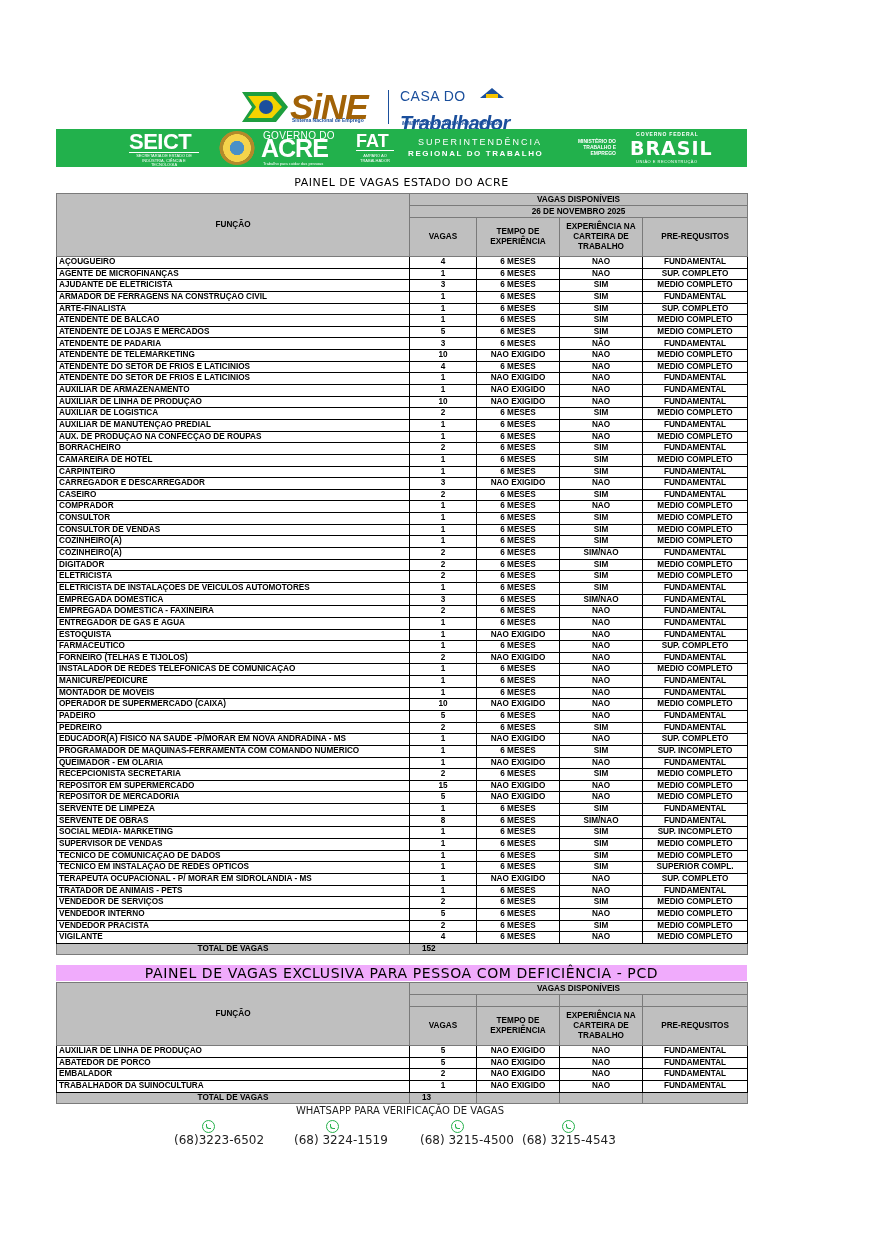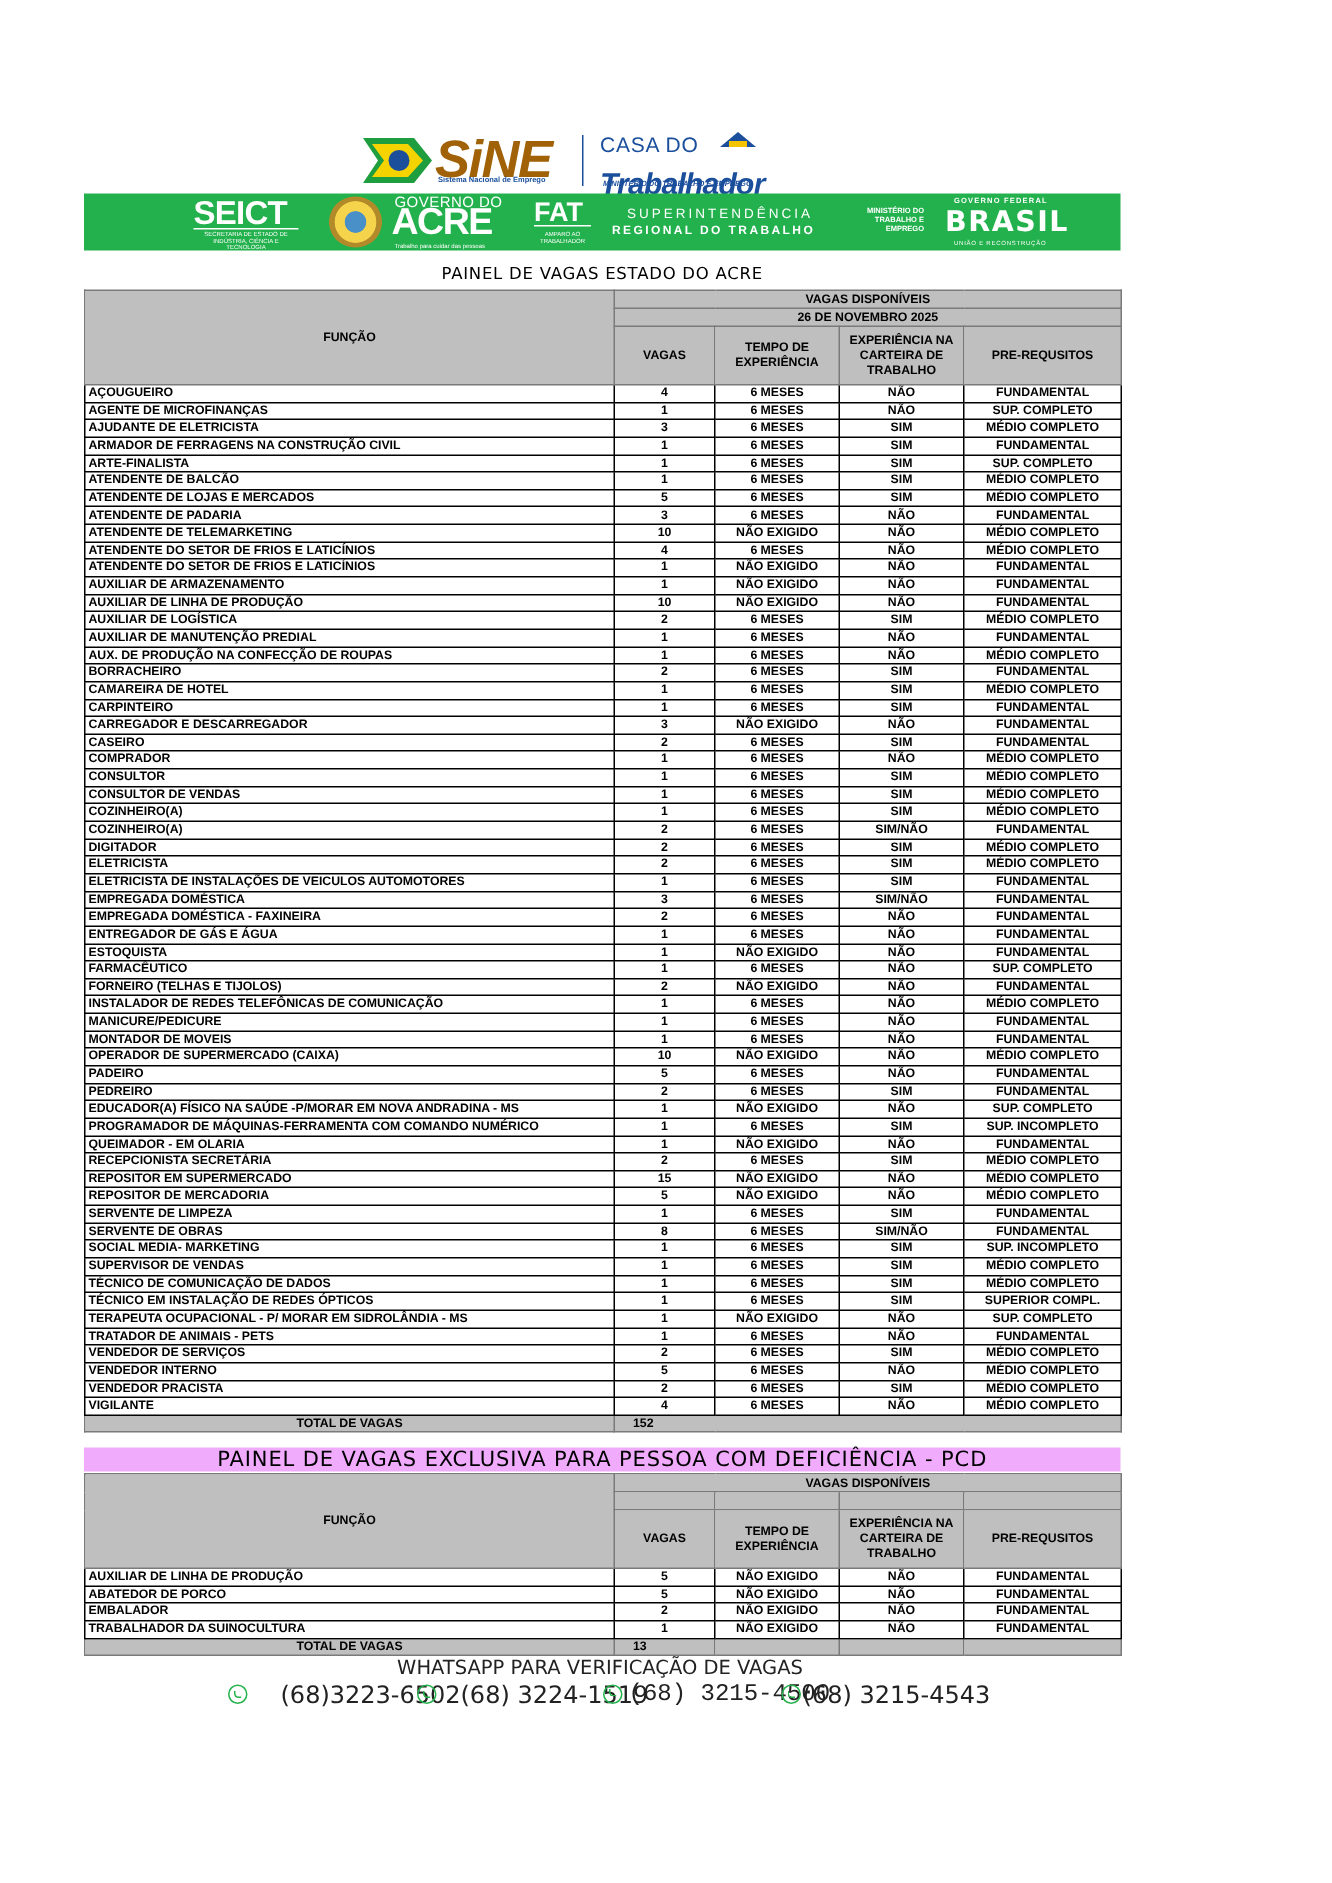--- a/index.html
+++ b/index.html
@@ -54,22 +54,22 @@
   col.c-pre { width: 105px; }
   th.hsmall { height: 12px; line-height: 11px; }
   th.hbig { height: 39px; line-height: 10px; white-space: normal; }
   td.func { text-align: left; font-weight: bold; font-size: 8.2px; }
   td.ctr { text-align: center; font-weight: bold; }
   tr.total td { background: #bfbfbf; font-weight: bold; border-color: #7a7a7a; }
   tr.total td.tot-label { text-align: center; }
   tr.total td.tot-val { text-align: left; padding-left: 12px; }
 
   
-  .wa-title { position: absolute; left: 0; width: 800px; top: 1105px; text-align: center; font-family: "DejaVu Sans", sans-serif; font-size: 13px; color: #222; }
-  .wa-row { position: absolute; top: 1120px; font-family: "DejaVu Sans", sans-serif; font-size: 16px; color: #222; display: flex; align-items: center; }
+  .wa-title { position: absolute; left: 0; width: 800px; top: 1105px; text-align: center; font-family: "DejaVu Sans", sans-serif; font-size: 10px; color: #222; }
+  .wa-row { position: absolute; top: 1120px; font-family: "DejaVu Sans", sans-serif; font-size: 12px; color: #222; display: flex; align-items: center; flex-direction: column; }
   .wa-icon { width: 13px; height: 13px; border: 1.6px solid #25b14b; border-radius: 50%; position: relative; display: inline-block; }
   .wa-icon::after { content: ""; position: absolute; left: 3px; top: 2.5px; width: 4px; height: 4px; border-left: 1.6px solid #25b14b; border-bottom: 1.6px solid #25b14b; border-radius: 0 0 0 3px; }
 </style>
 </head>
 <body>
 
 <div class="top-logos">
   <svg class="sine-flag" viewBox="0 0 46 30">
     <polygon points="0,0 34,0 46,15 34,30 0,30 10,15" fill="#1e9e3e"></polygon>
     <polygon points="6,4 30,4 40,15 30,26 6,26 14,15" fill="#f5d300"></polygon>
@@ -625,18 +625,18 @@
 <div class="wa-row" style="left:152px;">
   <span class="wa-icon"></span>
   <span style="margin-left:22px;">(68)3223-6502</span>
 </div>
 <div class="wa-row" style="left:278px;">
   <span class="wa-icon"></span>
   <span style="margin-left:16px;">(68) 3224-1519</span>
 </div>
 <div class="wa-row" style="left:402px;">
   <span class="wa-icon"></span>
-  <span style="margin-left:4px;font-family:Liberation Mono, monospace;">(68) 3215-4500</span>
+  <span style="margin-left:18px;">(68) 3215-4500</span>
 </div>
 <div class="wa-row" style="left:521px;">
   <span class="wa-icon"></span>
   <span style="margin-left:1px;text-align:right;">(68) 3215-4543</span>
 </div>
 
 </body></html>

